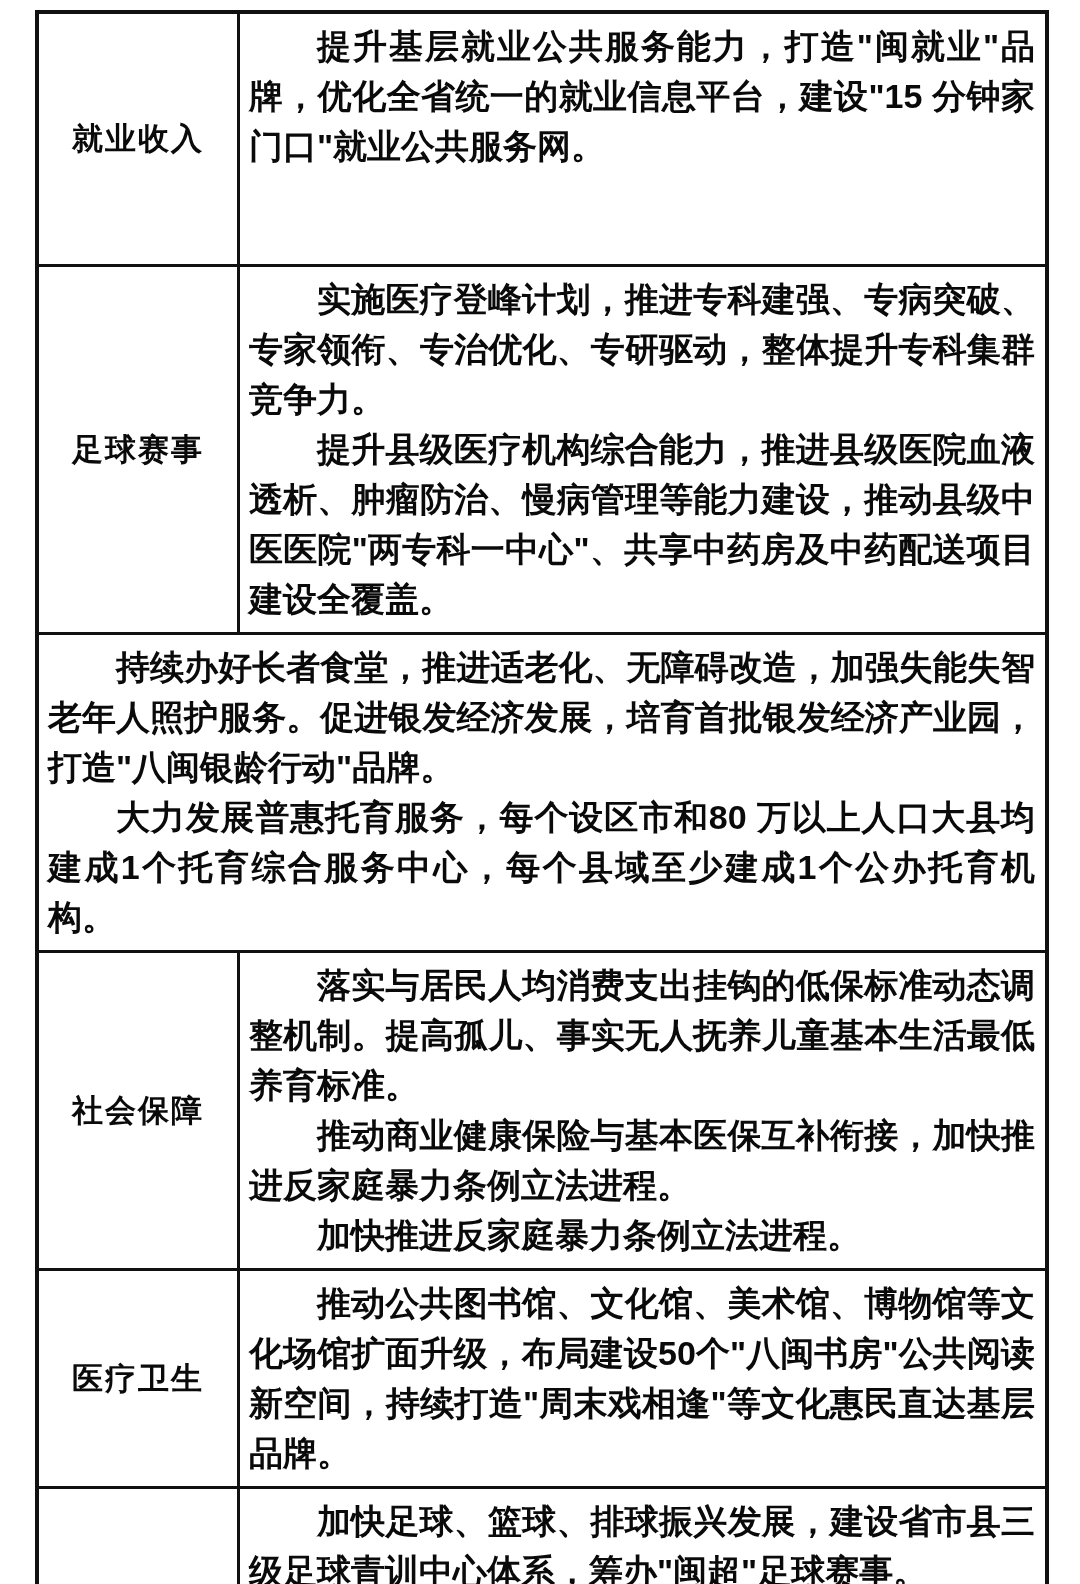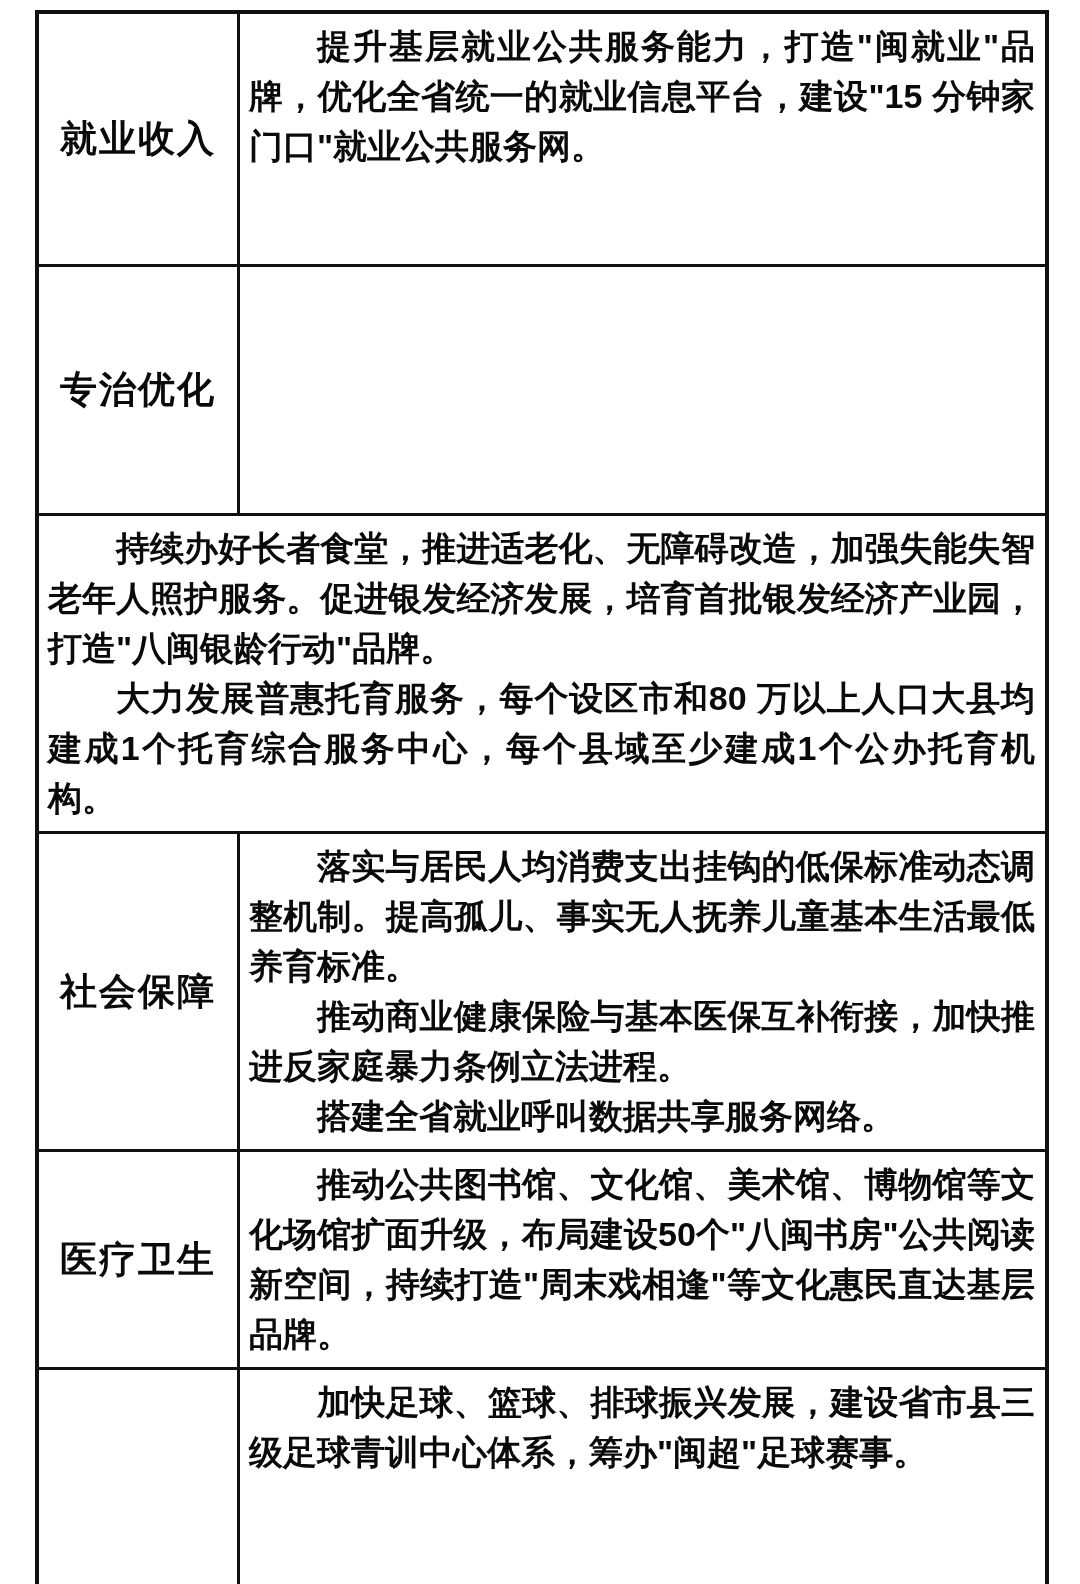--- a/index.html
+++ b/index.html
@@ -32,21 +32,21 @@
     border-top: none;
   }
   .label-cell {
     flex: 0 0 198px;
     border-right: 3px solid #111;
     display: flex;
     align-items: center;
     justify-content: center;
   }
   .label-cell .label-text {
-    font-size: 37px;
+    font-size: 31px;
     font-weight: bold;
     letter-spacing: 2px;
     white-space: nowrap;
   }
   .content-cell {
     flex: 1 1 auto;
     padding: 7px 10px 8px 9px;
   }
   .content-cell p {
     margin: 0;
@@ -74,39 +74,43 @@
     <div class="label-cell">
       <span class="label-text">就业收入</span>
     </div>
     <div class="content-cell">
       <p>提升基层就业公共服务能力，打造"闽就业"品牌，优化全省统一的就业信息平台，建设"15 分钟家门口"就业公共服务网。</p>
     </div>
   </div>
 
   <div class="t-row row-1">
     <div class="label-cell">
-      <span class="label-text">专治优化</span>
+      <span class="label-text">足球赛事</span>
+    </div>
+    <div class="content-cell">
+      <p>实施医疗登峰计划，推进专科建强、专病突破、专家领衔、专治优化、专研驱动，整体提升专科集群竞争力。</p>
+      <p>提升县级医疗机构综合能力，推进县级医院血液透析、肿瘤防治、慢病管理等能力建设，推动县级中医医院"两专科一中心"、共享中药房及中药配送项目建设全覆盖。</p>
     </div>
   </div>
 
   <div class="t-row row-2">
     <div class="content-cell">
       <p>持续办好长者食堂，推进适老化、无障碍改造，加强失能失智老年人照护服务。促进银发经济发展，培育首批银发经济产业园，打造"八闽银龄行动"品牌。</p>
       <p>大力发展普惠托育服务，每个设区市和80 万以上人口大县均建成1个托育综合服务中心，每个县域至少建成1个公办托育机构。</p>
     </div>
   </div>
 
   <div class="t-row row-3">
     <div class="label-cell">
       <span class="label-text">社会保障</span>
     </div>
     <div class="content-cell">
       <p>落实与居民人均消费支出挂钩的低保标准动态调整机制。提高孤儿、事实无人抚养儿童基本生活最低养育标准。</p>
       <p>推动商业健康保险与基本医保互补衔接，加快推进反家庭暴力条例立法进程。</p>
-      <p>搭建全省就业呼叫数据共享服务网络。</p>
+      <p>加快推进反家庭暴力条例立法进程。</p>
     </div>
   </div>
 
   <div class="t-row row-4">
     <div class="label-cell">
       <span class="label-text">医疗卫生</span>
     </div>
     <div class="content-cell">
       <p>推动公共图书馆、文化馆、美术馆、博物馆等文化场馆扩面升级，布局建设50个"八闽书房"公共阅读新空间，持续打造"周末戏相逢"等文化惠民直达基层品牌。</p>
     </div>

